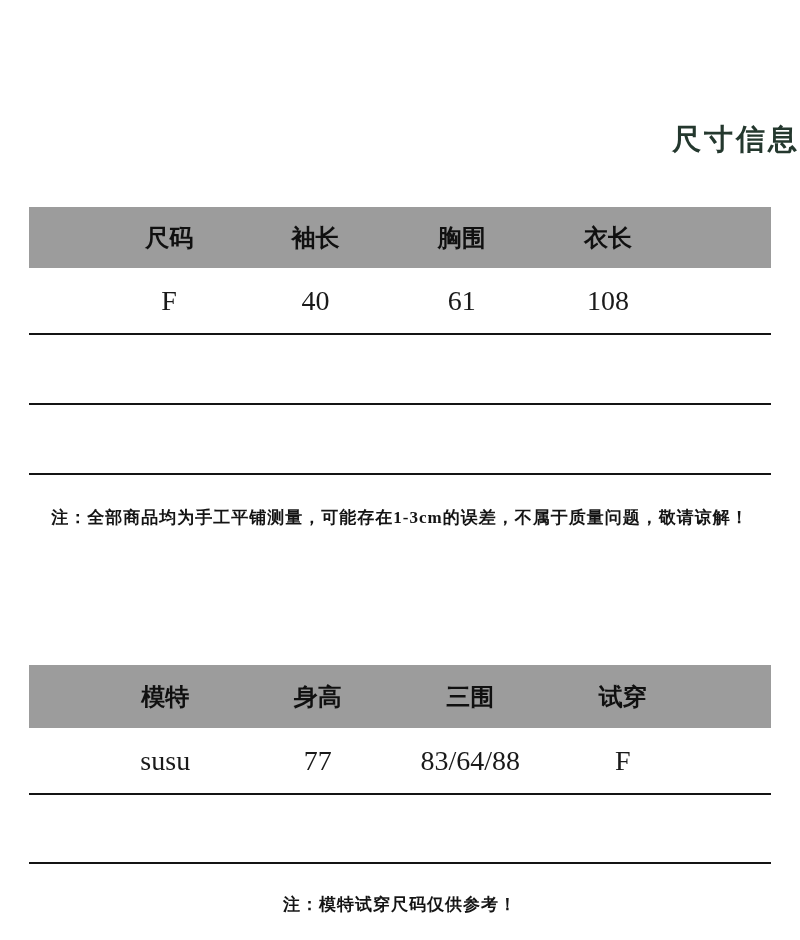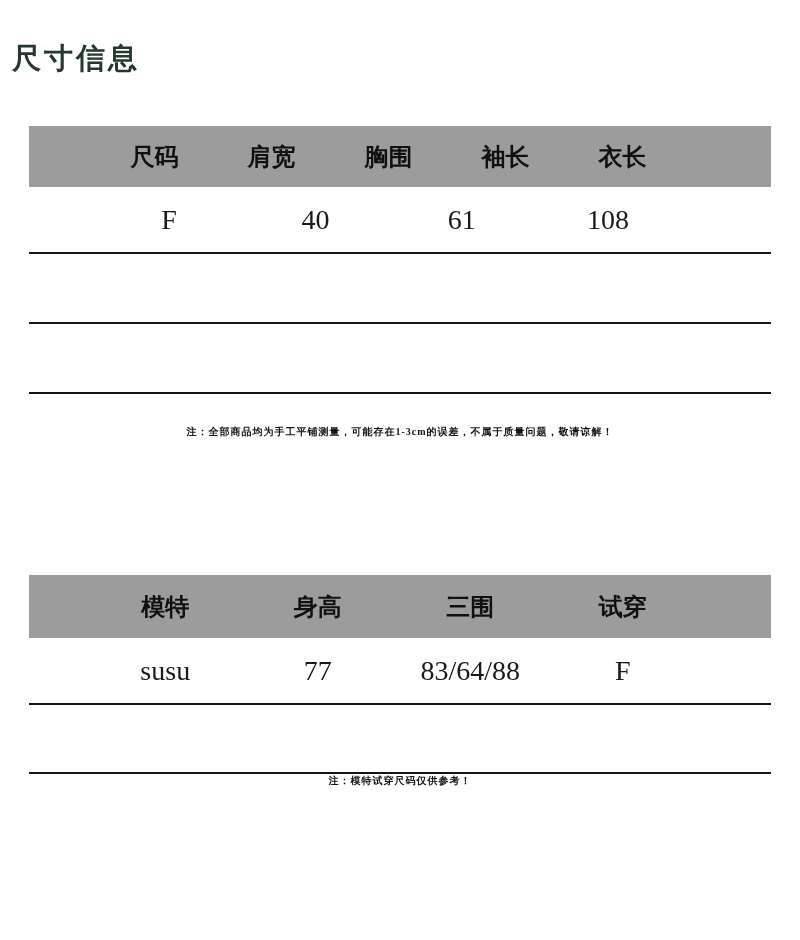--- a/index.html
+++ b/index.html
@@ -16,25 +16,24 @@
   }
   .page {
     width: 800px;
     height: 940px;
     position: relative;
   }
 
   
   .title-row {
     display: flex;
-    justify-content: flex-start;
+    justify-content: flex-end;
     align-items: baseline;
     gap: 14px;
-    padding-top: 39px;
-    margin-left: 12px;
+    padding-top: 120px;
   }
   .title-cn {
     font-size: 29px;
     font-weight: bold;
     letter-spacing: 3px;
     color: var(--title-color, #24382e);
     font-family: "Liberation Serif", serif;
   }
   .title-en {
     font-size: 22px;
@@ -83,42 +82,41 @@
   }
 
   .ruled { border-bottom: 2px solid var(--line-color, #141414); }
   .empty-row { height: 68px; }
   .model-table .empty-row { height: 67px; }
 
   
   .note {
     text-align: center;
     font-weight: bold;
-    font-size: 10px;
+    font-size: 17px;
     letter-spacing: 1px;
     color: #141414;
   }
   .note-1 { margin-top: 31px; }
-  .note-2 { }
+  .note-2 { margin-top: 29px; }
 </style>
 </head>
 <body>
 
 <div class="page">
 
   <div class="title-row">
     <span class="title-cn">尺寸信息</span>
   </div>
 
   <div class="sheet-table size-table">
     <div class="band header-row inset-1">
       <span class="cell">尺码</span>
-      <span class="cell">肩宽</span>
+      <span class="cell">袖长</span>
       <span class="cell">胸围</span>
-      <span class="cell">袖长</span>
       <span class="cell">衣长</span>
     </div>
     <div class="data-row inset-1 ruled">
       <span class="cell">F</span>
       <span class="cell">40</span>
       <span class="cell">61</span>
       <span class="cell">108</span>
     </div>
     <div class="empty-row ruled"></div>
     <div class="empty-row ruled"></div>

